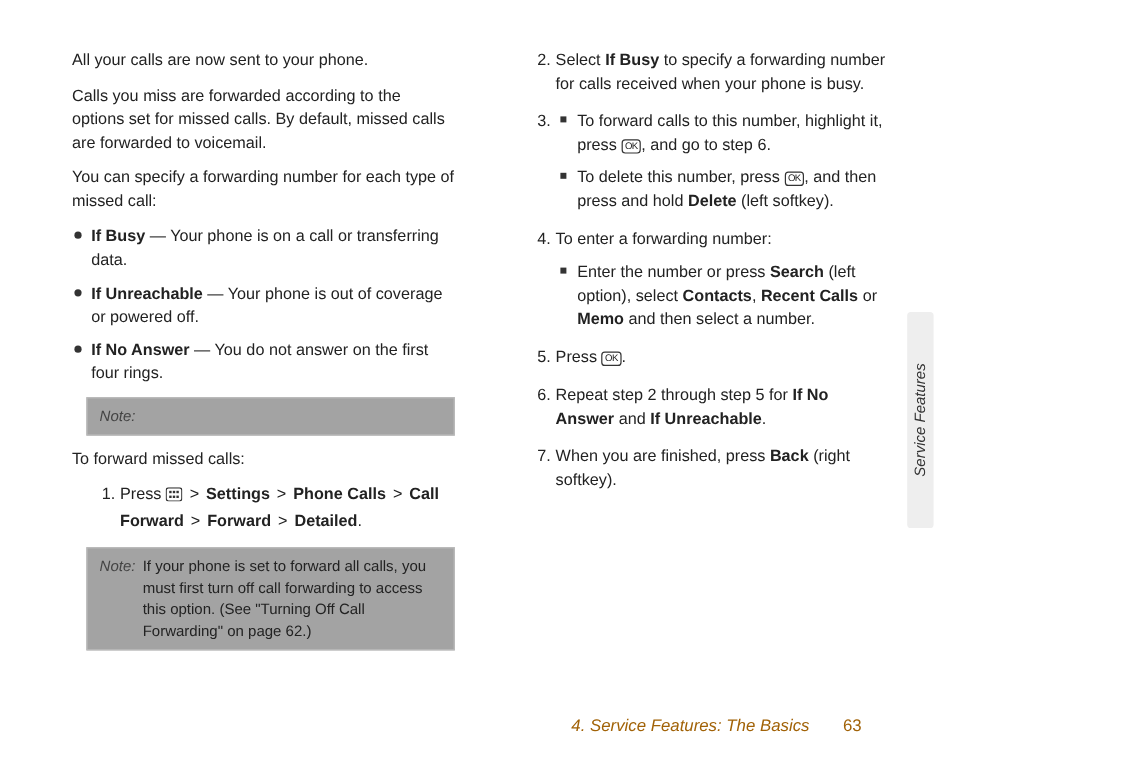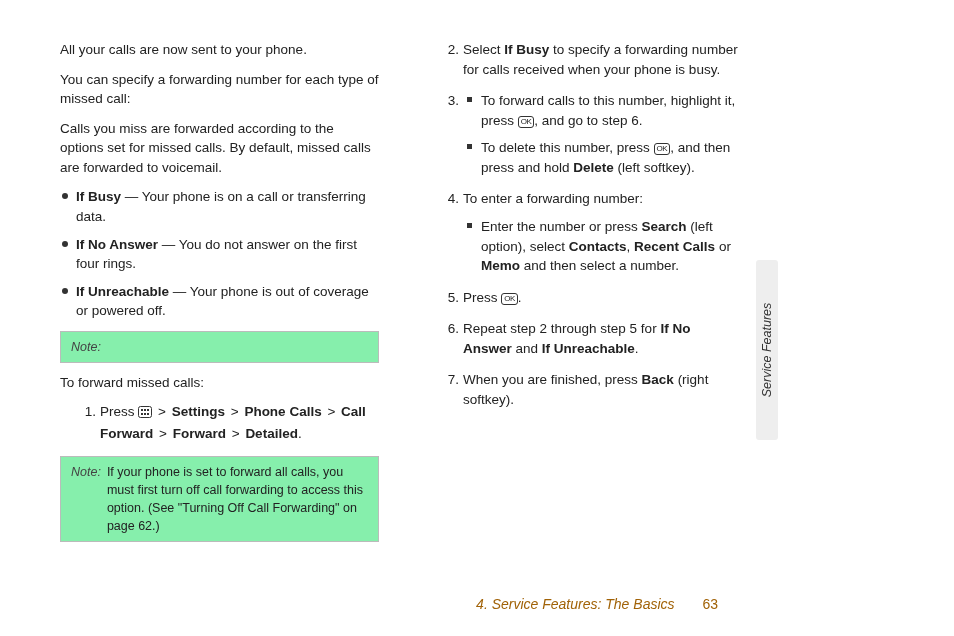--- a/index.html
+++ b/index.html
@@ -5,21 +5,21 @@
   * { box-sizing: border-box; margin: 0; padding: 0; }
   html, body { width: 954px; height: 636px; background: #fff; font-family: Arial, Helvetica, sans-serif; color: #222; }
   .page { position: relative; width: 790px; height: 636px; padding: 40px 48px 0 60px; }
   .cols { display: flex; gap: 44px; }
   .col { flex: 1; min-width: 0; font-size: 13.5px; line-height: 1.45; }
   .col p { margin-bottom: 10px; }
   h2 { font-size: 18px; font-weight: 400; color: #666; margin: 8px 0 10px; letter-spacing: -0.2px; }
   .bullets { list-style: none; margin: 0 0 10px 0; }
   .bullets li { position: relative; padding-left: 16px; margin-bottom: 8px; }
   .bullets li::before { content: ""; position: absolute; left: 2px; top: 6px; width: 6px; height: 6px; background: #333; border-radius: 50%; }
-  .note { border: 1px solid #bbb; background: #86efac; padding: 6px 10px 6px 10px; margin: 4px 0 10px 0; font-size: 12.5px; display: flex; gap: 6px; }
+  .note { border: 1px solid #bbb; background: #a3a3a3; padding: 6px 10px 6px 10px; margin: 4px 0 10px 12px; font-size: 12.5px; display: flex; gap: 6px; }
   .note .nlabel { font-style: italic; color: #444; white-space: nowrap; }
   .note .ntext { flex: 1; }
   .steps { list-style: none; counter-reset: s; margin-left: 22px; }
   .steps > li { position: relative; padding-left: 18px; margin-bottom: 12px; }
   .steps > li::before { counter-increment: s; content: counter(s) "."; position: absolute; left: -6px; top: 0; width: 20px; text-align: right; }
   .sub { list-style: none; margin: 8px 0 0 4px; }
   .sub li { position: relative; padding-left: 14px; margin-bottom: 8px; }
   .sub li::before { content: ""; position: absolute; left: 0; top: 6px; width: 5px; height: 5px; background: #333; }
   b { font-weight: 700; }
   .inline-icon { display: inline-block; vertical-align: -2px; }
@@ -32,32 +32,32 @@
   .footer .pnum { font-style: normal; margin-left: 24px; }
 </style>
 </head>
 <body>
 
 <div class="page">
   <div class="cols">
 
     <div class="col">
       <p>All your calls are now sent to your phone.</p>
+      <p>Calls you miss are forwarded according to the options set for missed calls. By default, missed calls are forwarded to voicemail.</p>
       <p>You can specify a forwarding number for each type of missed call:</p>
-      <p>Calls you miss are forwarded according to the options set for missed calls. By default, missed calls are forwarded to voicemail.</p>
 
       <ul class="bullets">
         <li>
           <b>If Busy</b><span> — Your phone is on a call or transferring data.</span>
         </li>
         <li>
-          <b>If No Answer</b><span> — You do not answer on the first four rings.</span>
+          <b>If Unreachable</b><span> — Your phone is out of coverage or powered off.</span>
         </li>
         <li>
-          <b>If Unreachable</b><span> — Your phone is out of coverage or powered off.</span>
+          <b>If No Answer</b><span> — You do not answer on the first four rings.</span>
         </li>
       </ul>
 
       <div class="note">
         <span class="nlabel">Note:</span>
       </div>
 
       <p class="instr">To forward missed calls:</p>
 
       <ol class="steps">

